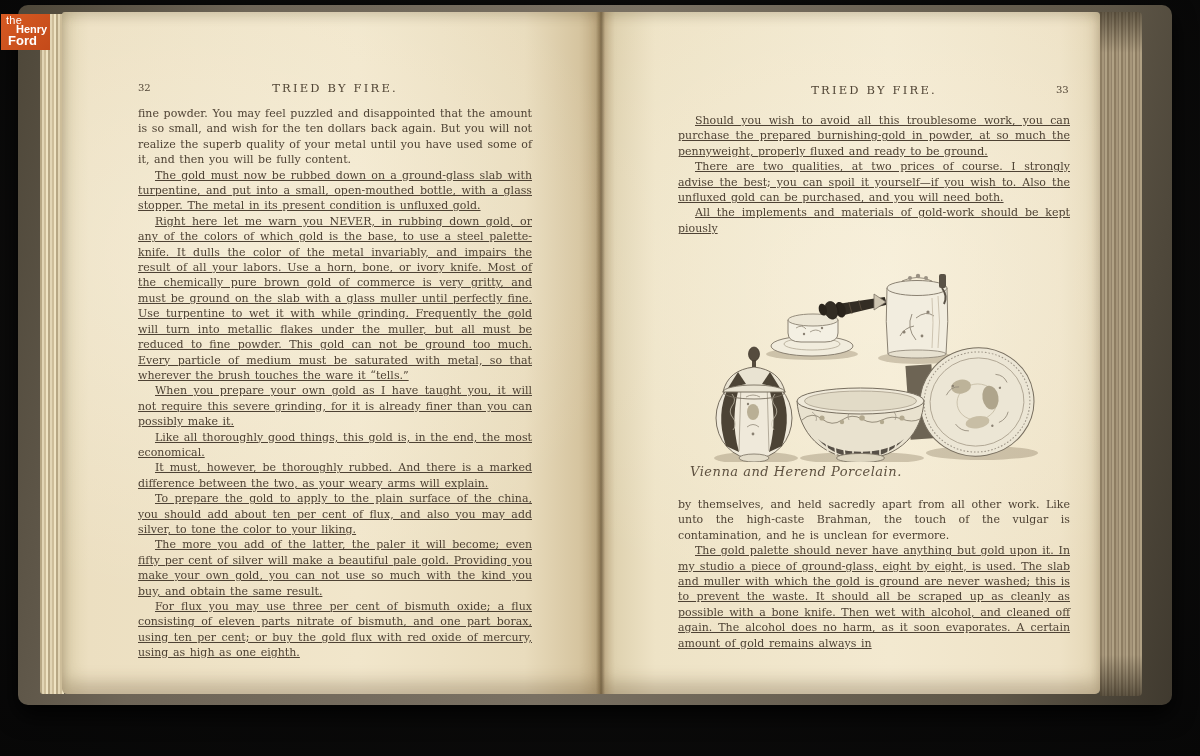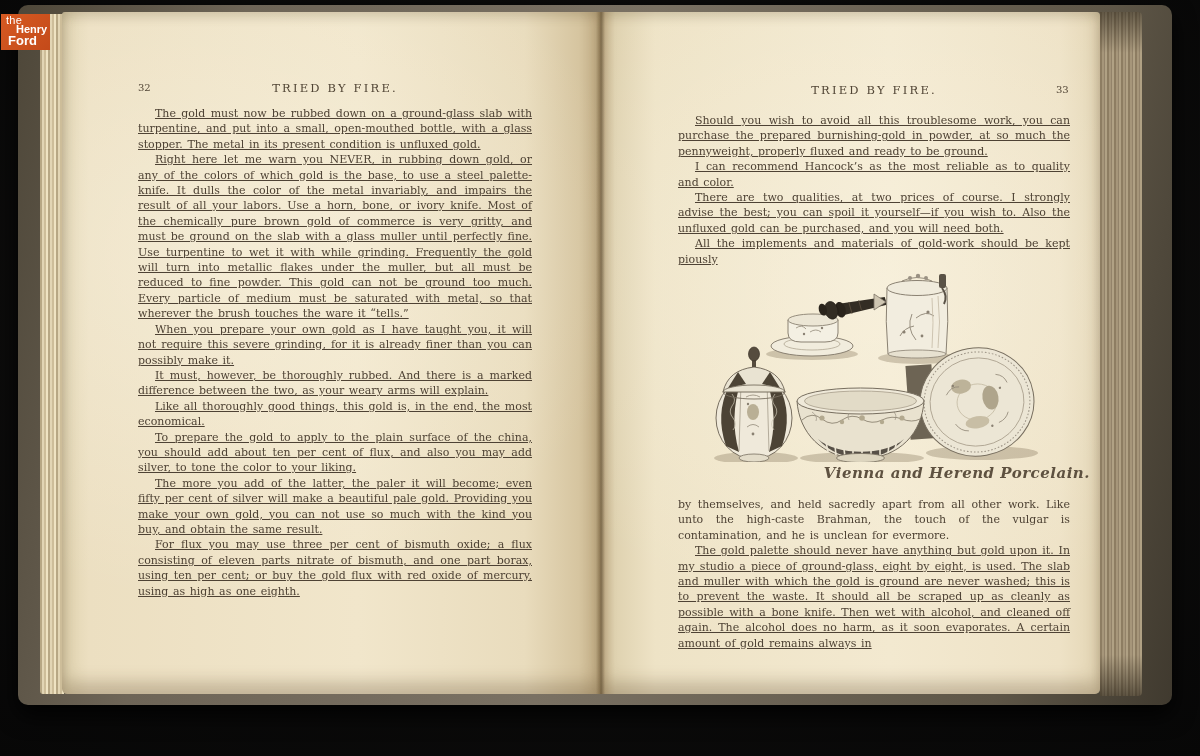--- a/index.html
+++ b/index.html
@@ -40,21 +40,21 @@
   }
   .gutter {
     position:absolute; left:596px; top:12px; width:9px; height:682px;
     background:linear-gradient(to right, rgba(80,60,30,0) 0, rgba(96,76,42,.38) 45%, rgba(60,45,22,.45) 55%, rgba(80,60,30,0) 100%);
   }
   .running-header { position:absolute; font-size:11.5px; letter-spacing:2.2px; color:#504434; text-align:center; white-space:nowrap; }
   .page-number { position:absolute; font-size:10px; color:#504434; }
   .body-text { position:absolute; font-size:11px; line-height:15.4px; color:#4e4234; text-align:justify; word-spacing:1.1px; }
   .para { margin:0; }
   .para.indent { text-indent:17px;text-decoration:underline; }
-  .caption { position:absolute; font-style:italic; font-size:15px; letter-spacing:.5px; color:#5e5140; text-align:right;font-weight:bold; }
+  .caption { position:absolute; font-style:italic; font-size:13px; letter-spacing:.5px; color:#5e5140; text-align:left; }
   .illustration { position:absolute; }
   .logo {
     position:absolute; left:1px; top:14px; width:49px; height:36px;
     background:linear-gradient(135deg,#d65a22,#c44a1a); color:#fff;
     font-family:"Liberation Sans", sans-serif; z-index:5;
   }
   .logo .the   { position:absolute; left:5px;  top:0px;  font-size:11px; font-weight:normal; letter-spacing:.3px; }
   .logo .henry { position:absolute; left:15px; top:9px;  font-size:11px; font-weight:bold; }
   .logo .ford  { position:absolute; left:7px;  top:19px; font-size:13px; font-weight:bold; }
 </style>
@@ -67,35 +67,35 @@
   <div class="edge-left-stack"></div>
   <div class="fore-edge-right"></div>
 
   <div class="page left"></div>
   <div class="page right"></div>
   <div class="gutter"></div>
 
   <span class="page-number" style="left:138px; top:82px;">32</span>
   <div class="running-header" style="left:138px; width:394px; top:81px;">TRIED BY FIRE.</div>
   <div class="body-text" style="left:138px; top:106px; width:394px;">
+      <p class="para">fine powder.  You may feel puzzled and disappointed that the amount is so small, and wish for the ten dollars back again.  But you will not realize the superb quality of your metal until you have used some of it, and then you will be fully content.</p>
       <p class="para indent">The gold must now be rubbed down on a ground-glass slab with turpentine, and put into a small, open-mouthed bottle, with a glass stopper.  The metal in its present condition is unfluxed gold.</p>
       <p class="para indent">Right here let me warn you NEVER, in rubbing down gold, or any of the colors of which gold is the base, to use a steel palette-knife.  It dulls the color of the metal invariably, and impairs the result of all your labors.  Use a horn, bone, or ivory knife.  Most of the chemically pure brown gold of commerce is very gritty, and must be ground on the slab with a glass muller until perfectly fine.  Use turpentine to wet it with while grinding.  Frequently the gold will turn into metallic flakes under the muller, but all must be reduced to fine powder.  This gold can not be ground too much.  Every particle of medium must be saturated with metal, so that wherever the brush touches the ware it “tells.”</p>
       <p class="para indent">When you prepare your own gold as I have taught you, it will not require this severe grinding, for it is already finer than you can possibly make it.</p>
+      <p class="para indent">Like all thoroughly good things, this gold is, in the end, the most economical.</p>
       <p class="para indent">It must, however, be thoroughly rubbed.  And there is a marked difference between the two, as your weary arms will explain.</p>
-      <p class="para indent">Like all thoroughly good things, this gold is, in the end, the most economical.</p>
       <p class="para indent">To prepare the gold to apply to the plain surface of the china, you should add about ten per cent of flux, and also you may add silver, to tone the color to your liking.</p>
       <p class="para indent">The more you add of the latter, the paler it will become; even fifty per cent of silver will make a beautiful pale gold.  Providing you make your own gold, you can not use so much with the kind you buy, and obtain the same result.</p>
       <p class="para indent">For flux you may use three per cent of bismuth oxide; a flux consisting of eleven parts nitrate of bismuth, and one part borax, using ten per cent; or buy the gold flux with red oxide of mercury, using as high as one eighth.</p>
     </div>
 
   <div class="running-header" style="left:678px; width:392px; top:83px;">TRIED BY FIRE.</div>
   <span class="page-number" style="left:1056px; top:84px;">33</span>
   <div class="body-text" style="left:678px; top:113px; width:392px;">
       <p class="para indent">Should you wish to avoid all this troublesome work, you can purchase the prepared burnishing-gold in powder, at so much the pennyweight, properly fluxed and ready to be ground.</p>
-      <p class="para indent">I can recommend Hancock’s as the most reliable as to quality and color.</p>
       <p class="para indent">There are two qualities, at two prices of course.  I strongly advise the best; you can spoil it yourself—if you wish to.  Also the unfluxed gold can be purchased, and you will need both.</p>
       <p class="para indent">All the implements and materials of gold-work should be kept piously</p>
     </div>
 
   <div class="illustration" style="left:690px; top:262px; width:400px; height:200px;">
     <svg width="400" height="200" viewBox="0 0 400 200">
 
       <g fill="rgba(115,100,72,0.30)">
         <ellipse cx="122" cy="92" rx="46" ry="6"></ellipse>
         <ellipse cx="228" cy="96" rx="40" ry="6"></ellipse>

